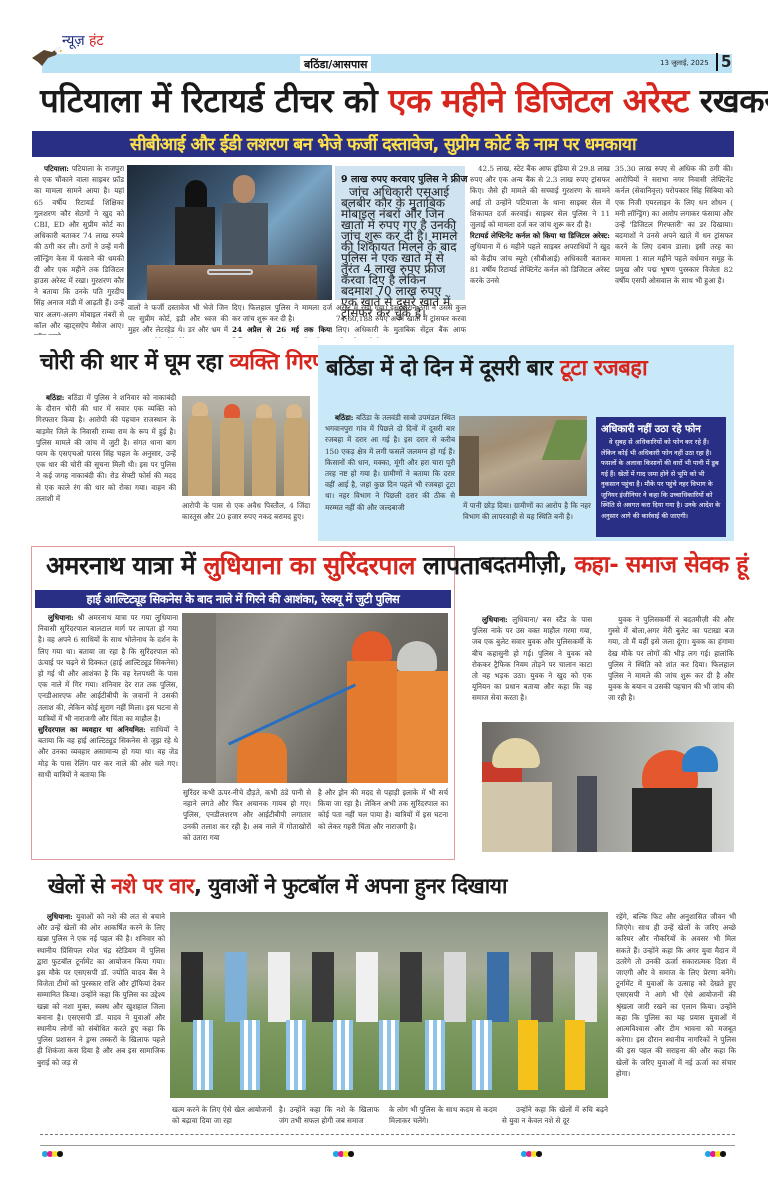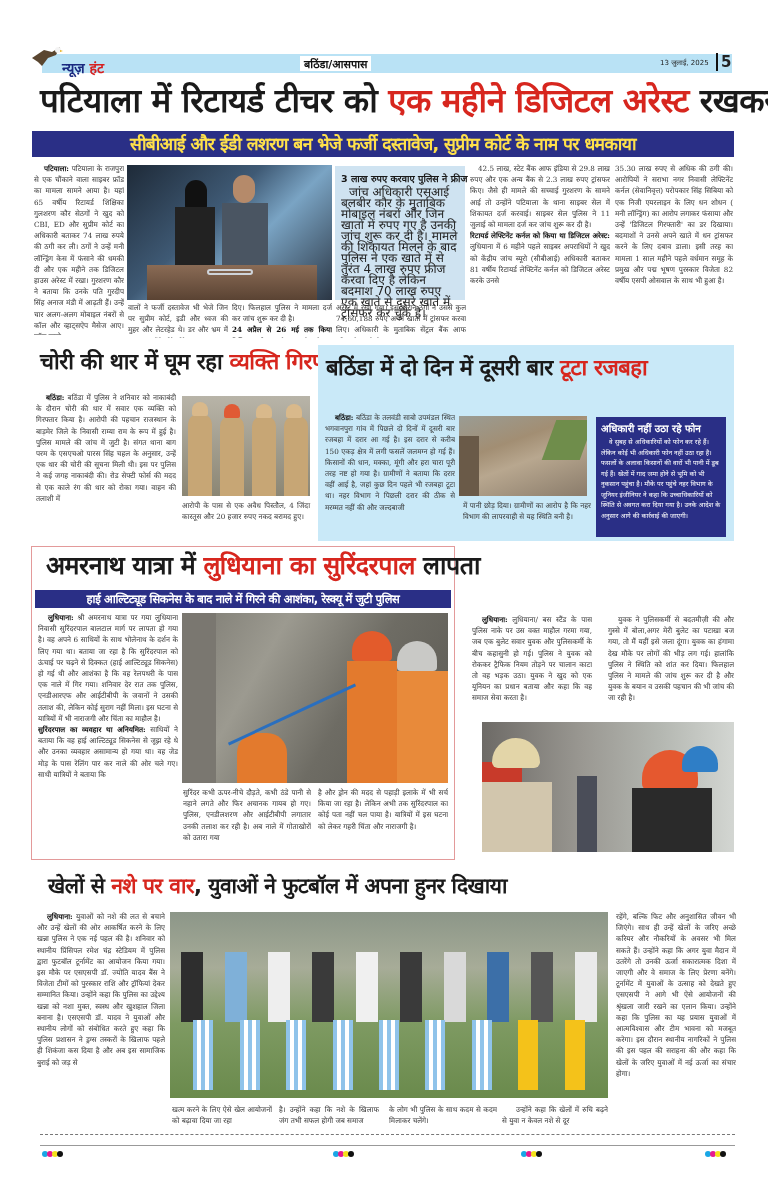--- a/index.html
+++ b/index.html
@@ -1,21 +1,21 @@
 <!DOCTYPE html>
 <html><head>
 <meta charset="utf-8">
 <style>
 *{box-sizing:border-box;margin:0;padding:0}
 body{width:768px;height:1183px;background:#fff;font-family:"DejaVu Serif",serif;color:#222;position:relative;overflow:hidden}
 .abs{position:absolute}
 .col{font-size:7.2px;line-height:11.2px;text-align:justify;color:#333;overflow:hidden}
 .col b{color:#111}
 .hdr{left:42px;top:54px;width:690px;height:19px;background:#b9e2f5}
-.logo{left:42px;top:58px;font-family:"DejaVu Sans",sans-serif;font-weight:bold;font-size:14px;color:#1b2a80}
+.logo{left:42px;top:30px;font-family:"DejaVu Sans",sans-serif;font-weight:normal;font-size:14px;color:#1b2a80}
 .logo .red{color:#d62020}
 .eagle{left:30px;top:44px;width:34px;height:26px}
 .sec{left:300px;top:56px;font-family:"DejaVu Sans",sans-serif;font-weight:bold;font-size:11px;color:#111;background:#fff;padding:0 4px}
 .date{left:660px;top:58px;font-size:7px;font-family:"DejaVu Sans",sans-serif}
 .pgno{left:716px;top:53px;font-family:"DejaVu Sans",sans-serif;font-weight:bold;font-size:15px;border-left:2px solid #111;padding-left:3px}
 .h1{font-family:"DejaVu Sans",sans-serif;font-weight:bold;color:#1a1a1a;white-space:nowrap;letter-spacing:-0.5px}
 .red{color:#d7261e}
 .band{background:#2a2f86;color:#ffe14a;font-family:"DejaVu Sans",sans-serif;font-weight:bold;white-space:nowrap;text-align:center}
 .photo{overflow:hidden}
 .cap{font-size:7.2px;line-height:11px;color:#333;text-align:justify}
@@ -56,21 +56,21 @@
   <div style="position:absolute;left:95px;top:38px;width:46px;height:64px;background:#4a5562"></div>
   <div style="position:absolute;left:20px;top:100px;width:170px;height:35px;background:linear-gradient(#8a6b55,#5a4333)"></div>
   <div style="position:absolute;left:80px;top:104px;width:46px;height:6px;border:2px solid #cfd4da;border-radius:3px"></div>
 </div>
 <div class="abs col" style="left:128px;top:302px;width:100px;height:36px">वालों ने फर्जी दस्तावेज भी भेजे जिन पर सुप्रीम कोर्ट, इडी और ध्वज की मुहर और लेटरहेड थे। डर और भ्रम में आकर उन्होंने धीरे-धीरे 74 लाख रुपए ट्रांसफर कर</div>
 <div class="abs col" style="left:232px;top:302px;width:100px;height:36px">
   <span>दिए। फिलहाल पुलिस ने मामला दर्ज कर जांच शुरू कर दी है।</span><br>
   <b>24 अप्रैल से 26 मई तक किया डिजिटल अरेस्ट:</b><span> उसे 24 अप्रैल से 26 मई के तक डिजिटल</span>
 </div>
 <div class="abs box" style="left:335px;top:166px;width:130px;height:134px;padding:6px 6px">
-  <div style="font-family:'DejaVu Sans',sans-serif;font-size:9.5px;font-weight:bold;color:#1a1a1a;margin-bottom:2px;white-space:nowrap">3 लाख रुपए करवाए पुलिस ने फ्रीज</div>
+  <div style="font-family:'DejaVu Sans',sans-serif;font-size:9.5px;font-weight:bold;color:#1a1a1a;margin-bottom:2px;white-space:nowrap">9 लाख रुपए करवाए पुलिस ने फ्रीज</div>
   <div style="font-family:'DejaVu Sans',sans-serif;font-size:12px;line-height:11px;color:#222;text-indent:8px">जांच अधिकारी एसआई बलबीर कौर के मुताबिक मोबाइल नंबरों और जिन खातों में रुपए गए है उनकी जांच शुरू कर दी है। मामले की शिकायत मिलने के बाद पुलिस ने एक खाते में से तुरंत 4 लाख रुपए फ्रीज करवा दिए है लेकिन बदमाश 70 लाख रुपए एक खाते से दूसरे खाते में ट्रांसफर कर चुके है।</div>
 </div>
 <div class="abs col" style="left:336px;top:302px;width:130px;height:36px">अरेस्ट में रखा गया। इस दौरान ठगों ने उससे कुल 74,60,188 रुपए अपने खातों में ट्रांसफर करवा लिए। अधिकारी के मुताबिक सेंट्रल बैंक आफ इंडिया के खाते से</div>
 <div class="abs col" style="left:470px;top:163px;width:140px;height:176px;text-indent:8px">
   <span>42.5 लाख, स्टेट बैंक आफ इंडिया से 29.8 लाख रुपए और एक अन्य बैंक से 2.3 लाख रुपए ट्रांसफर किए। जैसे ही मामले की सच्चाई गुरशरण के सामने आई तो उन्होंने पटियाला के थाना साइबर सेल में शिकायत दर्ज करवाई। साइबर सेल पुलिस ने 11 जुलाई को मामला दर्ज कर जांच शुरू कर दी है।</span><br>
   <b>रिटायर्ड लेफ्टिनेंट कर्नल को किया था डिजिटल अरेस्ट:</b><span> लुधियाना में 6 महीने पहले साइबर अपराधियों ने खुद को केंद्रीय जांच ब्यूरो (सीबीआई) अधिकारी बताकर 81 वर्षीय रिटायर्ड लेफ्टिनेंट कर्नल को डिजिटल अरेस्ट करके उनसे</span>
 </div>
 <div class="abs col" style="left:615px;top:163px;width:118px;height:176px">35.30 लाख रुपए से अधिक की ठगी की। आरोपियों ने सराभा नगर निवासी लेफ्टिनेंट कर्नल (सेवानिवृत्त) परोपकार सिंह सिबिया को एक निजी एयरलाइन के लिए धन शोधन ( मनी लॉन्ड्रिंग) का आरोप लगाकर फंसाया और उन्हें 'डिजिटल गिरफ्तारी' का डर दिखाया। बदमाशों ने उनसे अपने खाते में धन ट्रांसफर करने के लिए दबाव डाला। इसी तरह का मामला 1 साल महीने पहले वर्धमान समूह के प्रमुख और पद्म भूषण पुरस्कार विजेता 82 वर्षीय एसपी ओसवाल के साथ भी हुआ है।</div>
 
 <div class="abs h1" style="left:40px;top:347px;font-size:22px;line-height:30px">
@@ -123,20 +123,21 @@
   <div style="position:absolute;left:215px;top:28px;width:40px;height:30px;background:#c9c9c6;border-radius:20px 20px 4px 4px"></div>
   <div style="position:absolute;left:165px;top:48px;width:50px;height:122px;background:#e37a2d"></div>
   <div style="position:absolute;left:215px;top:58px;width:51px;height:112px;background:#e88a3a"></div>
   <div style="position:absolute;left:55px;top:120px;width:50px;height:50px;background:#e37a2d;border-radius:20px 20px 0 0"></div>
   <div style="position:absolute;left:40px;top:100px;width:140px;height:3px;background:#2a6fbf;transform:rotate(-25deg)"></div>
 </div>
 <div class="abs col" style="left:183px;top:787px;width:128px;height:68px">सुरिंदर कभी ऊपर-नीचे दौड़ते, कभी ठंडे पानी से नहाने लगते और फिर अचानक गायब हो गए। पुलिस, एनडीलशरण और आईटीबीपी लगातार उनकी तलाश कर रही है। अब नाले में गोताखोरों को उतारा गया</div>
 <div class="abs col" style="left:318px;top:787px;width:130px;height:68px">है और ड्रोन की मदद से पहाड़ी इलाके में भी सर्च किया जा रहा है। लेकिन अभी तक सुरिंदरपाल का कोई पता नहीं चल पाया है। यात्रियों में इस घटना को लेकर गहरी चिंता और नाराजगी है।</div>
 
 <div class="abs h1" style="left:480px;top:548px;font-size:23px;line-height:32px">
+  <div><span>बदतमीज़ी, </span><span class="red">कहा- समाज सेवक हूं</span></div>
 </div>
 <div class="abs col" style="left:472px;top:614px;width:120px;height:110px;text-indent:10px">
   <b>लुधियाना:</b><span> लुधियाना/ बस स्टैंड के पास पुलिस नाके पर उस वक्त माहौल गरमा गया, जब एक बुलेट सवार युवक और पुलिसकर्मी के बीच कहासुनी हो गई। पुलिस ने युवक को रोककर ट्रैफिक नियम तोड़ने पर चालान काटा तो वह भड़क उठा। युवक ने खुद को एक यूनियन का प्रधान बताया और कहा कि वह समाज सेवा करता है।</span>
 </div>
 <div class="abs col" style="left:608px;top:614px;width:126px;height:110px;text-indent:10px">युवक ने पुलिसकर्मी से बदतमीज़ी की और गुस्से में बोला,अगर मेरी बुलेट का पटाखा बज गया, तो मैं यहीं इसे जला दूंगा। युवक का हंगामा देख मौके पर लोगों की भीड़ लग गई। हालांकि पुलिस ने स्थिति को शांत कर दिया। फिलहाल पुलिस ने मामले की जांच शुरू कर दी है और युवक के बयान व उसकी पहचान की भी जांच की जा रही है।</div>
 <div class="abs photo" style="left:482px;top:722px;width:252px;height:130px;background:linear-gradient(90deg,#6d6a66 0%,#9a9892 40%,#b3b6b0 70%,#d3d6d2 100%)">
   <div style="position:absolute;left:0;top:40px;width:40px;height:90px;background:#c83a2a"></div>
   <div style="position:absolute;left:10px;top:16px;width:48px;height:30px;background:#e3d5a8;border-radius:24px 24px 6px 6px"></div>
   <div style="position:absolute;left:0;top:60px;width:70px;height:70px;background:#d2c6ad"></div>
   <div style="position:absolute;left:160px;top:28px;width:56px;height:40px;background:#e5582f;border-radius:28px 28px 6px 6px"></div>

